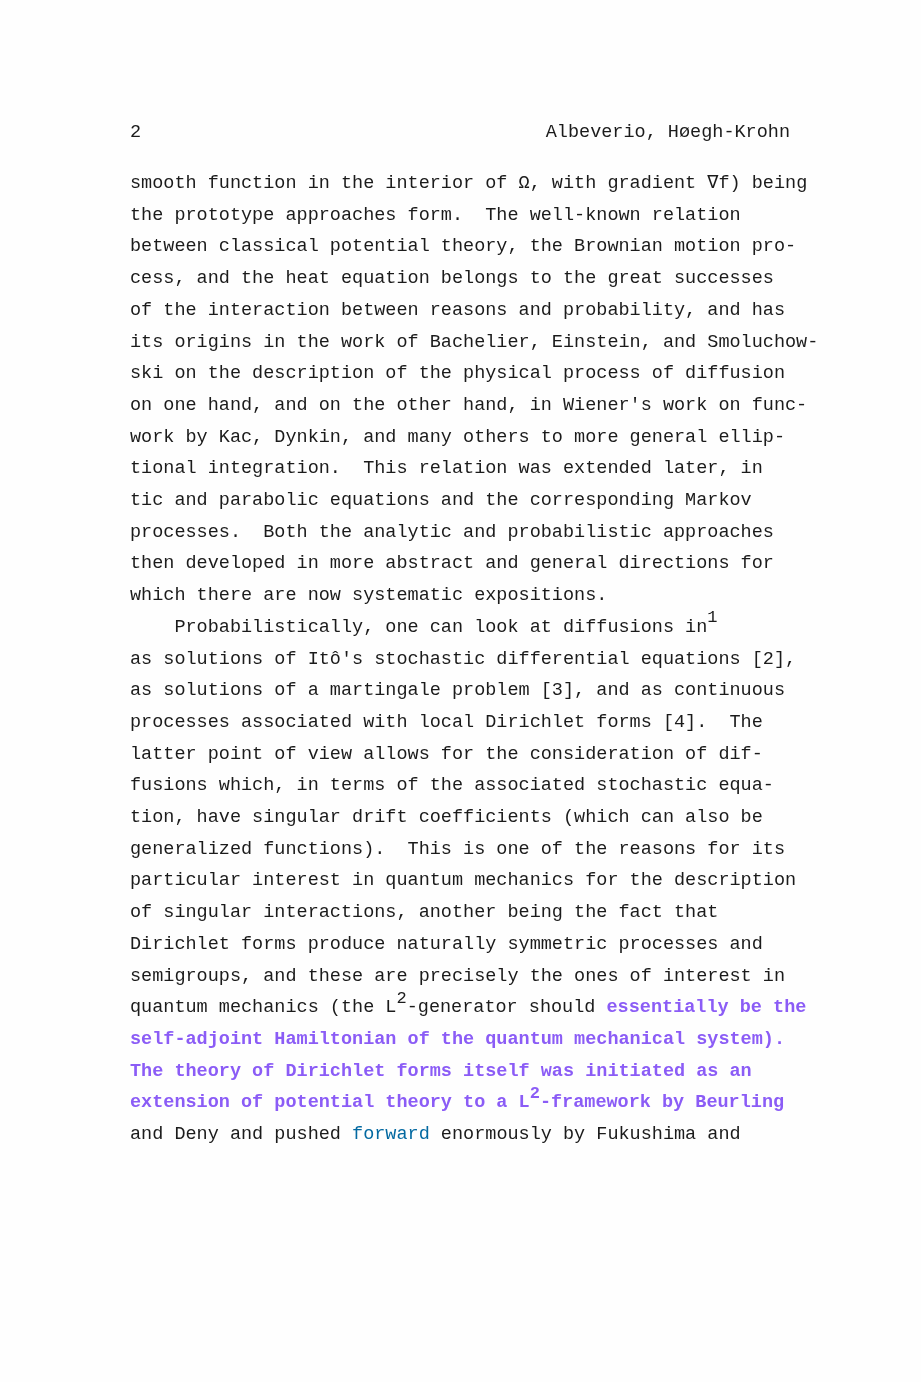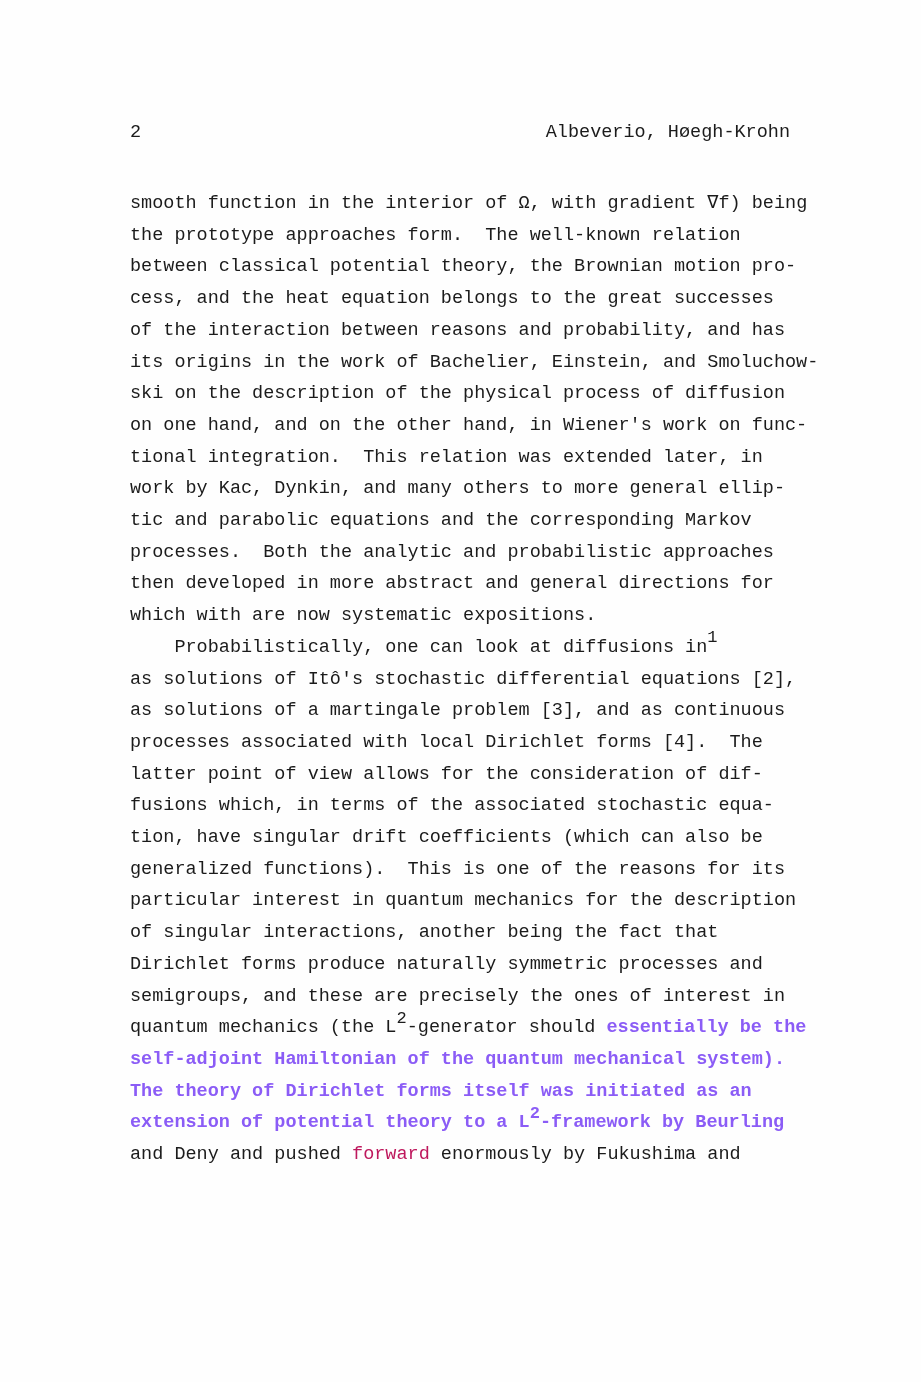--- a/index.html
+++ b/index.html
@@ -22,67 +22,67 @@
     left: 130px;
     right: 131px;
     display: flex;
     justify-content: space-between;
     font-size: 18.5px;
     line-height: 31.7px;
     white-space: pre;
   }
   .body-text {
     position: absolute;
-    top: 188px;
+    top: 168px;
     left: 130px;
     right: 90px;
     font-size: 18.5px;
     line-height: 31.7px;
   }
   .line {
     white-space: pre;
   }
   .line sup {
     font-size: 0.92em;
     line-height: 0;
     position: relative;
     top: -0.55em;
     vertical-align: baseline;
   }
   .b {
     font-weight: bold;
     color: #8b5cf6;
   }
   .f {
-    color: #be185d;
+    color: #0369a1;
   }
 </style>
 </head>
 <body>
 
 <div class="page">
   <div class="page-header">
     <span>2</span>
     <span>Albeverio, Høegh-Krohn</span>
   </div>
   <div class="body-text" id="body-text">
       <div class="line"><span>smooth function in the interior of Ω, with gradient ∇f) being</span></div>
       <div class="line"><span>the prototype approaches form.  The well-known relation</span></div>
       <div class="line"><span>between classical potential theory, the Brownian motion pro-</span></div>
       <div class="line"><span>cess, and the heat equation belongs to the great successes</span></div>
       <div class="line"><span>of the interaction between reasons and probability, and has</span></div>
       <div class="line"><span>its origins in the work of Bachelier, Einstein, and Smoluchow-</span></div>
       <div class="line"><span>ski on the description of the physical process of diffusion</span></div>
       <div class="line"><span>on one hand, and on the other hand, in Wiener's work on func-</span></div>
+      <div class="line"><span>work by Kac, Dynkin, and many others to more general ellip-</span></div>
       <div class="line"><span>tional integration.  This relation was extended later, in</span></div>
-      <div class="line"><span>work by Kac, Dynkin, and many others to more general ellip-</span></div>
       <div class="line"><span>tic and parabolic equations and the corresponding Markov</span></div>
       <div class="line"><span>processes.  Both the analytic and probabilistic approaches</span></div>
       <div class="line"><span>then developed in more abstract and general directions for</span></div>
-      <div class="line"><span>which with are now systematic expositions.</span></div>
+      <div class="line"><span>which there are now systematic expositions.</span></div>
       <div class="line"><span>    Probabilistically, one can look at diffusions in</span><sup>1</sup></div>
       <div class="line"><span>as solutions of Itô's stochastic differential equations [2],</span></div>
       <div class="line"><span>as solutions of a martingale problem [3], and as continuous</span></div>
       <div class="line"><span>processes associated with local Dirichlet forms [4].  The</span></div>
       <div class="line"><span>latter point of view allows for the consideration of dif-</span></div>
       <div class="line"><span>fusions which, in terms of the associated stochastic equa-</span></div>
       <div class="line"><span>tion, have singular drift coefficients (which can also be</span></div>
       <div class="line"><span>generalized functions).  This is one of the reasons for its</span></div>
       <div class="line"><span>particular interest in quantum mechanics for the description</span></div>
       <div class="line"><span>of singular interactions, another being the fact that</span></div>

